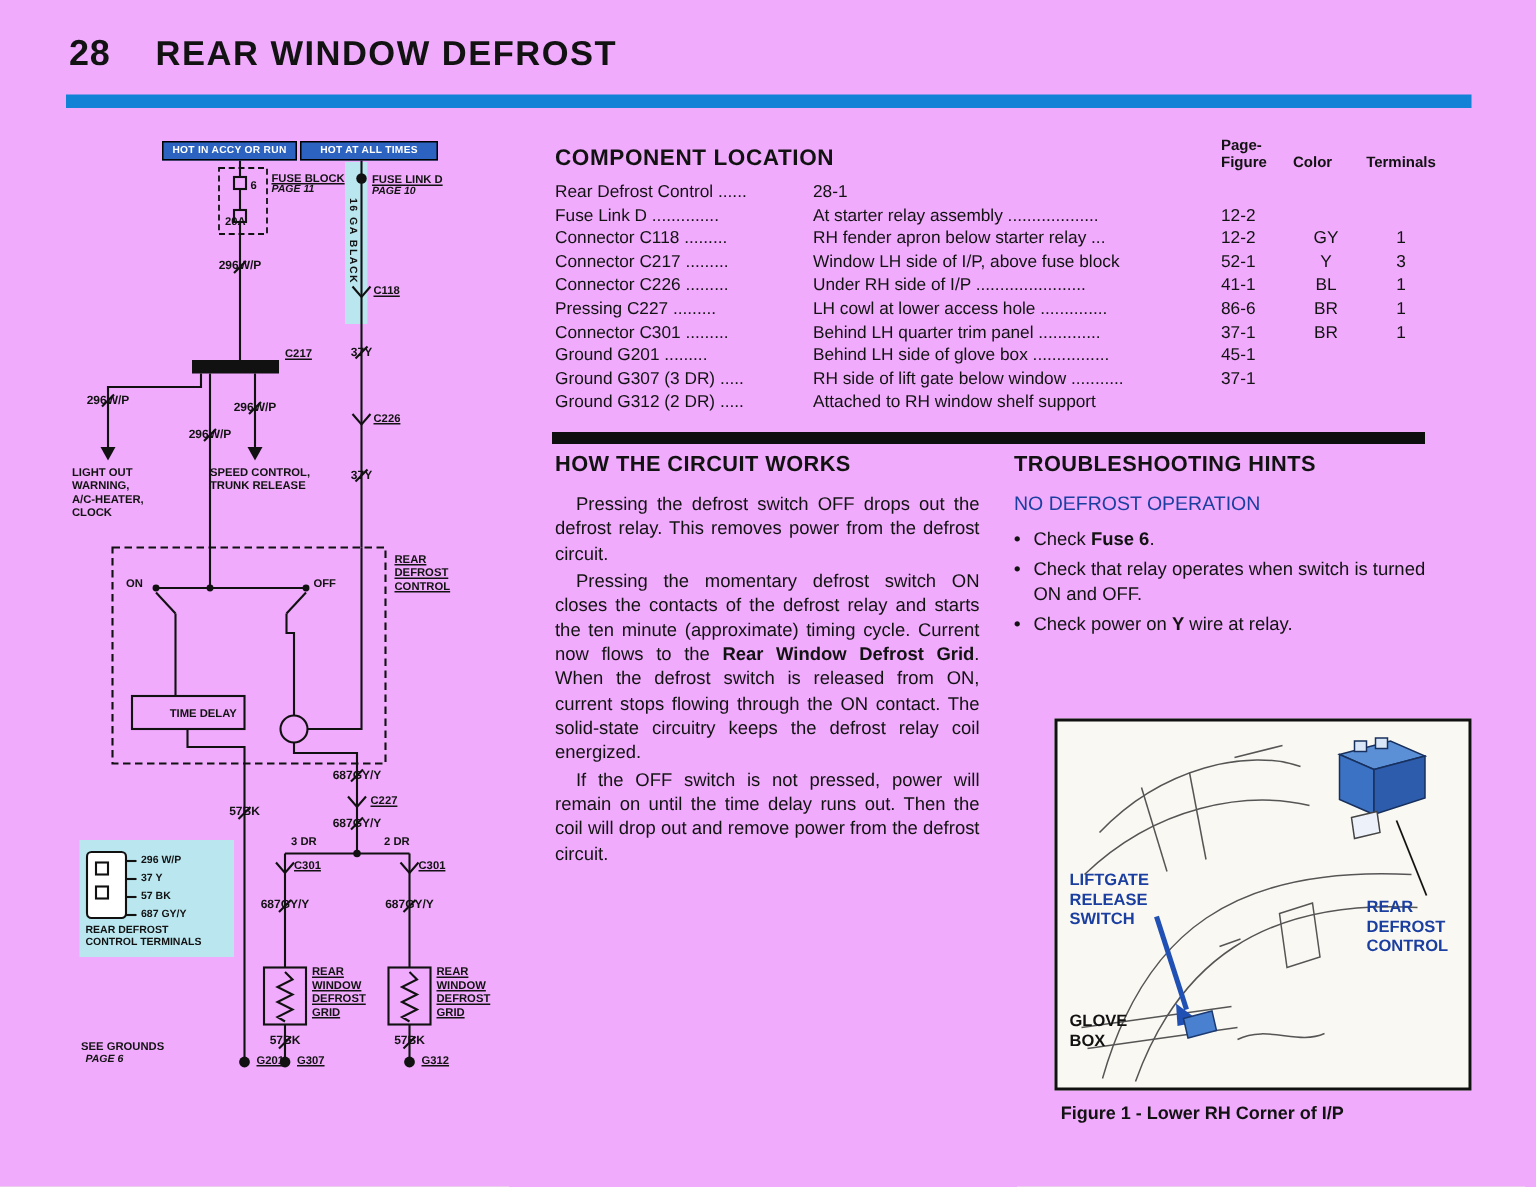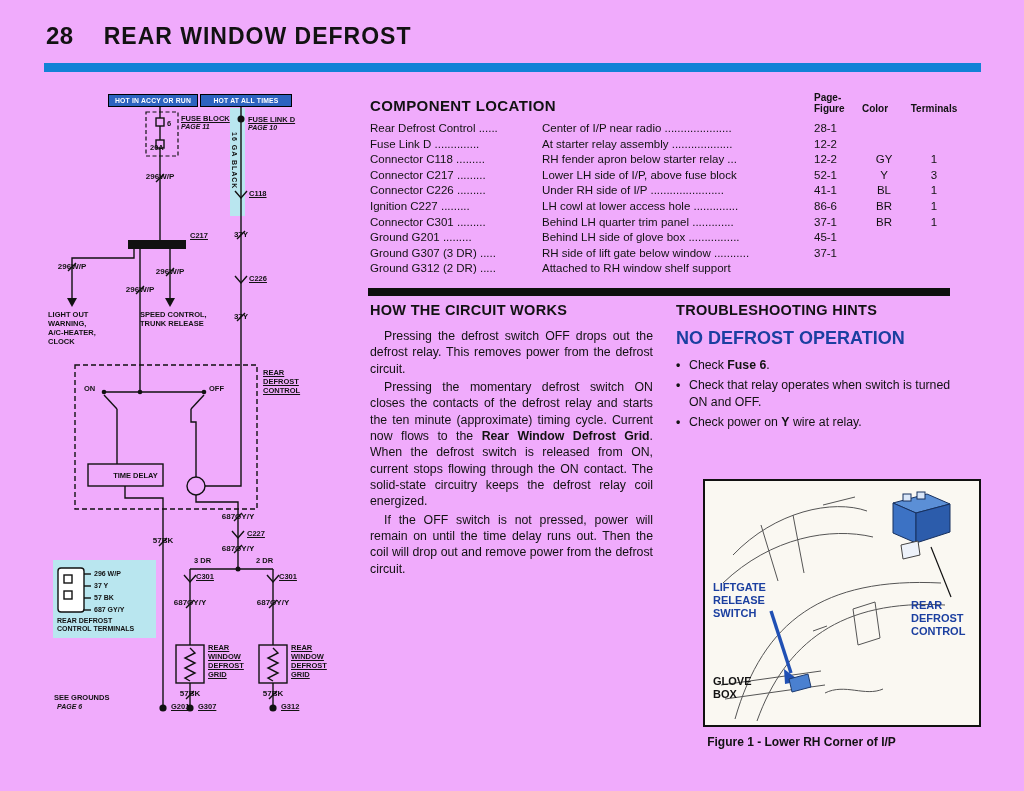--- a/index.html
+++ b/index.html
@@ -49,21 +49,21 @@
   .cl-t { width:56px; text-align:center; }
 
   
   .how { position:absolute; left:370px; top:302px; width:283px; }
   .sec-title { font-size:14.5px; font-weight:bold; letter-spacing:0.3px; margin-bottom:10px; }
   .how p { font-size:12.3px; line-height:1.33; text-align:justify; text-indent:14px; }
   .how p + p { margin-top:2px; }
 
   
   .ts { position:absolute; left:676px; top:302px; width:277px; }
-  .ts-sub { color:var(--callout-blue,#1b3fa0); font-size:18px; font-weight:bold; margin:10px 0 8px; }
+  .ts-sub { color:var(--callout-blue,#1b3fa0); font-size:13px; font-weight:normal; margin:10px 0 8px; }
   .ts-item { display:flex; font-size:12.3px; line-height:1.33; margin-bottom:4px; }
   .ts-item .bullet { width:13px; flex:0 0 13px; }
   .ts-item .bullet::before { content:"\2022"; font-weight:bold; }
 
   
   .figure { position:absolute; left:676px; top:479px; width:224px;padding-left:27px; }
   .fig-box { position:relative; width:278px; height:248px; border:2px solid #111; background:#faf8f2; overflow:hidden; }
   .fig-lbl { position:absolute; font-weight:bold; font-size:11px; line-height:1.18; white-space:pre-line; }
   .blue { color:var(--callout-blue,#1b3fa0); }
   .fig-caption { margin-top:8px; text-align:center; font-size:12px; font-weight:bold; }
@@ -272,55 +272,54 @@
   <div class="comploc">
     <div class="cl-head">
       <span class="cl-title">COMPONENT LOCATION</span>
       <span class="cl-h pf">Page-
 Figure</span>
       <span class="cl-h col">Color</span>
       <span class="cl-h term">Terminals</span>
     </div>
     <div class="cl-row">
         <span class="cl-c">Rear Defrost Control ......</span>
-        <span class="cl-l">Center of I/P near radio .....................</span>
         <span class="cl-pf">28-1</span>
         <span class="cl-col"></span>
         <span class="cl-t"></span>
       </div>
     <div class="cl-row">
         <span class="cl-c">Fuse Link D ..............</span>
         <span class="cl-l">At starter relay assembly ...................</span>
         <span class="cl-pf">12-2</span>
         <span class="cl-col"></span>
         <span class="cl-t"></span>
       </div>
     <div class="cl-row">
         <span class="cl-c">Connector C118 .........</span>
         <span class="cl-l">RH fender apron below starter relay ...</span>
         <span class="cl-pf">12-2</span>
         <span class="cl-col">GY</span>
         <span class="cl-t">1</span>
       </div>
     <div class="cl-row">
         <span class="cl-c">Connector C217 .........</span>
-        <span class="cl-l">Lower LH side of I/P, above fuse block</span>
+        <span class="cl-l">Window LH side of I/P, above fuse block</span>
         <span class="cl-pf">52-1</span>
         <span class="cl-col">Y</span>
         <span class="cl-t">3</span>
       </div>
     <div class="cl-row">
         <span class="cl-c">Connector C226 .........</span>
         <span class="cl-l">Under RH side of I/P .......................</span>
         <span class="cl-pf">41-1</span>
         <span class="cl-col">BL</span>
         <span class="cl-t">1</span>
       </div>
     <div class="cl-row">
-        <span class="cl-c">Ignition C227 .........</span>
+        <span class="cl-c">Pressing C227 .........</span>
         <span class="cl-l">LH cowl at lower access hole ..............</span>
         <span class="cl-pf">86-6</span>
         <span class="cl-col">BR</span>
         <span class="cl-t">1</span>
       </div>
     <div class="cl-row">
         <span class="cl-c">Connector C301 .........</span>
         <span class="cl-l">Behind LH quarter trim panel .............</span>
         <span class="cl-pf">37-1</span>
         <span class="cl-col">BR</span>

